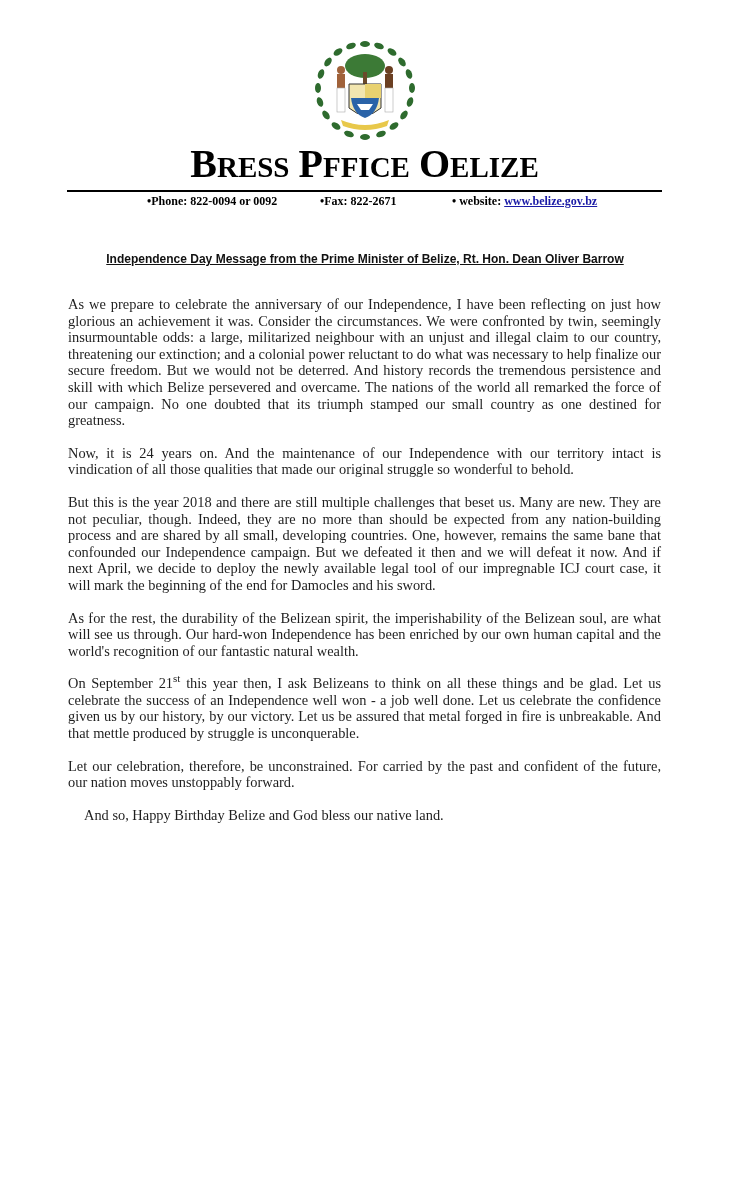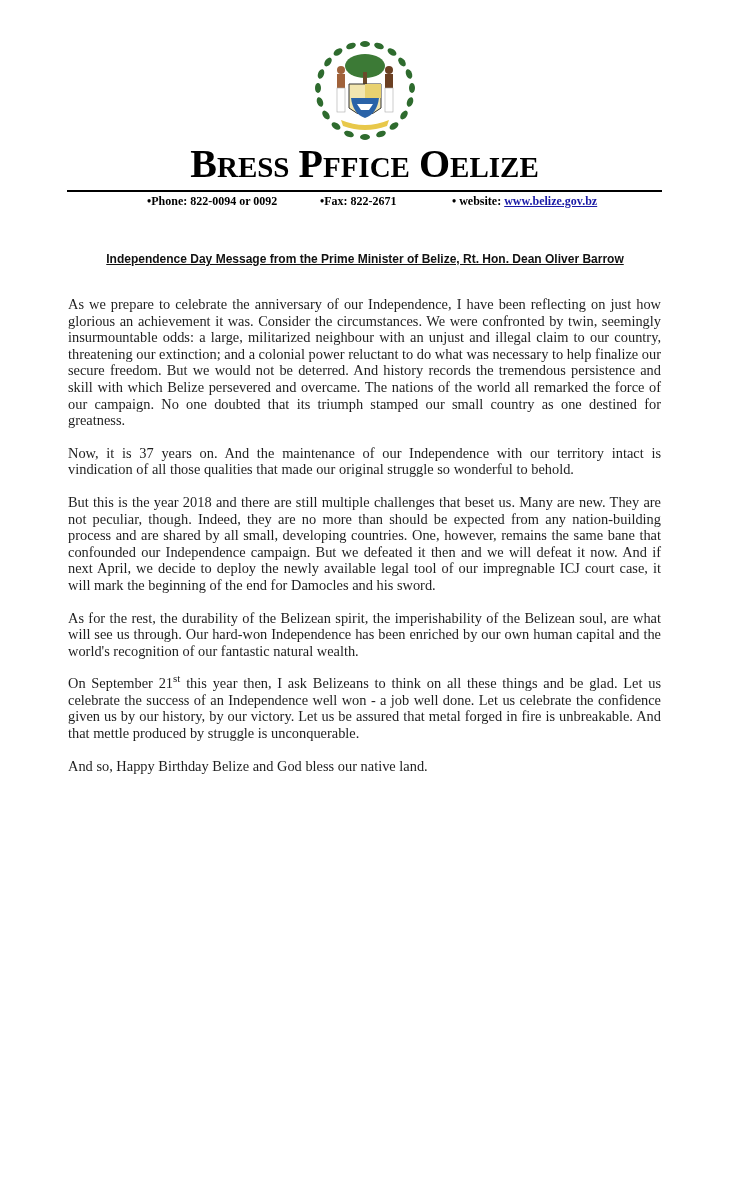--- a/index.html
+++ b/index.html
@@ -26,21 +26,21 @@
     .contact .web { left: 452px; }
     .contact a { color: #1a1aa6; text-decoration: underline; }
     .title {
       position: absolute; top: 251px; left: 75px; width: 580px; text-align: center;
       font-weight: bold; font-size: 12px; line-height: 17px; color: #111; text-decoration: underline;
     }
     .body { position: absolute; top: 296px; left: 68px; width: 593px; }
     .body p {
       margin: 0 0 16px 0; font-size: 14.4px; line-height: 16.6px; text-align: justify; color: #1e1e1e; font-family: Liberation Serif, serif;
     }
-    .body p.last { text-align: left; }
+    .body p.last { text-align: left; margin-left: 16px; }
     sup { font-size: 11px; line-height: 0; }
   </style>
 </head>
 <body>
 
 <div class="crest">
   <svg width="108" height="108" viewBox="0 0 108 108">
     <g fill="#2e6b2e">
       <ellipse cx="54" cy="8" rx="5" ry="3"></ellipse>
       <ellipse cx="40" cy="10" rx="5" ry="3" transform="rotate(-20 40 10)"></ellipse>
@@ -92,18 +92,19 @@
 <div class="contact">
   <span class="phone">•Phone: 822-0094 or 0092</span>
   <span class="fax">•Fax: 822-2671</span>
   <span class="web"><span style="position:static">• website: </span><a style="position:static">www.belize.gov.bz</a></span>
 </div>
 
 <div class="title">Independence Day Message from the Prime Minister of Belize, Rt. Hon. Dean Oliver Barrow</div>
 
 <div class="body">
   <p>As we prepare to celebrate the anniversary of our Independence, I have been reflecting on just how glorious an achievement it was. Consider the circumstances. We were confronted by twin, seemingly insurmountable odds: a large, militarized neighbour with an unjust and illegal claim to our country, threatening our extinction; and a colonial power reluctant to do what was necessary to help finalize our secure freedom.  But we would not be deterred. And history records the tremendous persistence and skill with which Belize persevered and overcame. The nations of the world all remarked the force of our campaign. No one doubted that its triumph stamped our small country as one destined for greatness.</p>
-  <p>Now, it is 37 years on. And the maintenance of our Independence with our territory intact is vindication of all those qualities that made our original struggle so wonderful to behold.</p>
+  <p>Now, it is 24 years on. And the maintenance of our Independence with our territory intact is vindication of all those qualities that made our original struggle so wonderful to behold.</p>
   <p>But this is the year 2018 and there are still multiple challenges that beset us. Many are new. They are not peculiar, though.  Indeed, they are no more than should be expected from any nation-building process and are shared by all small, developing countries. One, however, remains the same bane that confounded our Independence campaign. But we defeated it then and we will defeat it now. And if next April, we decide to deploy the newly available legal tool of our impregnable ICJ court case, it will mark the beginning of the end for Damocles and his sword.</p>
   <p>As for the rest, the durability of the Belizean spirit, the imperishability of the Belizean soul, are what will see us through. Our hard-won Independence has been enriched by our own human capital and the world's recognition of our fantastic natural wealth.</p>
   <p><span>On September 21</span><sup>st</sup><span> this year then, I ask Belizeans to think on all these things and be glad. Let us celebrate the success of an Independence well won - a job well done.  Let us celebrate the confidence given us by our history, by our victory. Let us be assured that metal forged in fire is unbreakable. And that mettle produced by struggle is unconquerable.</span></p>
+  <p>Let our celebration, therefore, be unconstrained. For carried by the past and confident of the future, our nation moves unstoppably forward.</p>
   <p class="last">And so, Happy Birthday Belize and God bless our native land.</p>
 </div>
 
 </body></html>

